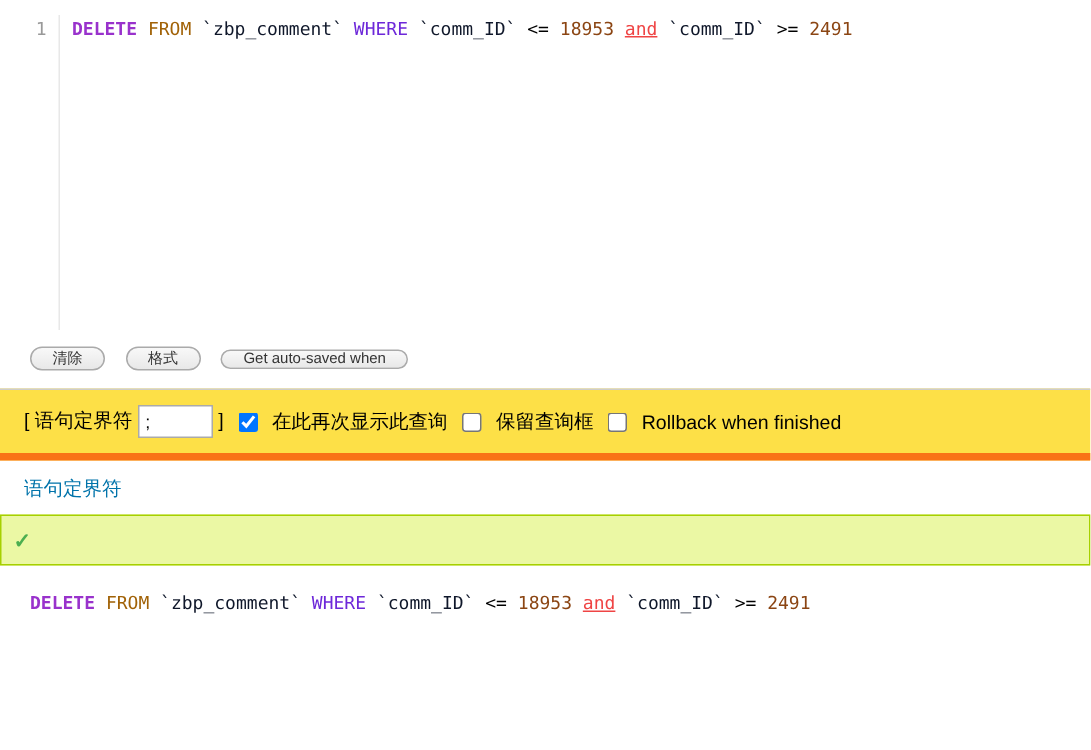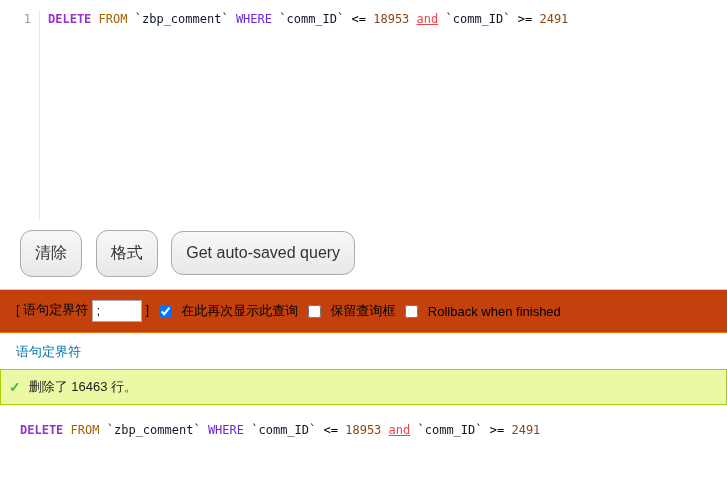--- a/index.html
+++ b/index.html
@@ -8,22 +8,22 @@
 .gutter { width: 30px; text-align: right; padding-right: 8px; color: #999; font-family: monospace; font-size: 12px; border-right: 1px solid #e8e8e8; line-height: 18px; }
 .code-area { flex: 1; padding-left: 8px; font-family: monospace; font-size: 12px; line-height: 18px; min-height: 210px; }
 .kw-delete { color: #9932cc; font-weight: bold; text-align: center; }
 .kw-from { color: #a16207; }
 .kw-where { color: #6d28d9; }
 .kw-and { color: #ef4444; text-decoration: underline; }
 .ident { color: #0f172a; }
 .num { color: #8b4513; }
 .op { color: #000; }
 .button-row { padding: 10px 0 12px 20px; background: #fff; }
-.btn { display: inline-block; background: linear-gradient(#f8f8f8,#e8e8e8); border: 1px solid #aaa; border-radius: 12px; padding: 12px 14px; font-size: 16px; margin-right: 10px; cursor: pointer; color: #333; }
-.delimiter-row { background: #c2410c; padding: 10px 16px; border-top: 1px solid #ccc; border-bottom: 1px solid #f97316; font-size: 13px; }
+.btn { display: inline-block; background: linear-gradient(#f8f8f8,#e8e8e8); border: 1px solid #aaa; border-radius: 12px; padding: 0 14px; font-size: 10px; margin-right: 10px; cursor: pointer; color: #333; }
+.delimiter-row { background: #fde047; padding: 10px 16px; border-top: 1px solid #ccc; border-bottom: 5px solid #f97316; font-size: 13px; }
 .delimiter-input { width: 50px; height: 22px; border: 1px solid #aaa; padding: 2px 4px; font-size: 12px; vertical-align: middle; }
 .delimiter-row label { margin-left: 4px; vertical-align: middle; }
 .link-row { padding: 10px 16px 8px; }
 .link-row a { color: #0073aa; text-decoration: none; font-size: 13px; }
 .success-box { background: #ebf8a4; border: 1px solid #a6d000; margin: 0 0 10px 0; padding: 8px 12px 8px 8px; display: flex; align-items: center; }
 .checkmark { color: #4caf50; font-size: 14px; margin-right: 8px; font-weight: bold; }
 .success-main { color: #222; }
 .success-sub { color: #666; margin-left: 6px; }
 .echo-query { padding: 8px 20px 20px; font-family: monospace; font-size: 12px; }
 input[type="checkbox"] { vertical-align: middle; margin: 0 2px 0 6px; }
@@ -46,42 +46,41 @@
     <span class="kw-and">and</span>
     <span class="ident">`comm_ID`</span>
     <span class="op">&gt;=</span>
     <span class="num">2491</span>
   </div>
 </div>
 
 <div class="button-row">
   <button class="btn">清除</button>
   <button class="btn">格式</button>
-  <button class="btn">Get auto-saved query</button>
+  <button class="btn">Get auto-saved when</button>
 </div>
 
 <div class="delimiter-row">
   <span>[ 语句定界符</span>
   <input type="text" class="delimiter-input" value=";" style="">
   <span>]</span>
   <input type="checkbox" checked="" style="">
   <label>在此再次显示此查询</label>
   <input type="checkbox" style="">
   <label>保留查询框</label>
   <input type="checkbox" style="">
   <label>Rollback when finished</label>
 </div>
 
 <div class="link-row">
   <a href="#">语句定界符</a>
 </div>
 
 <div class="success-box">
   <span class="checkmark">✓</span>
-  <span class="success-main">删除了 16463 行。</span>
 </div>
 
 <div class="echo-query">
   <span class="kw-delete">DELETE</span>
   <span class="kw-from">FROM</span>
   <span class="ident">`zbp_comment`</span>
   <span class="kw-where">WHERE</span>
   <span class="ident">`comm_ID`</span>
   <span class="op">&lt;=</span>
   <span class="num">18953</span>

